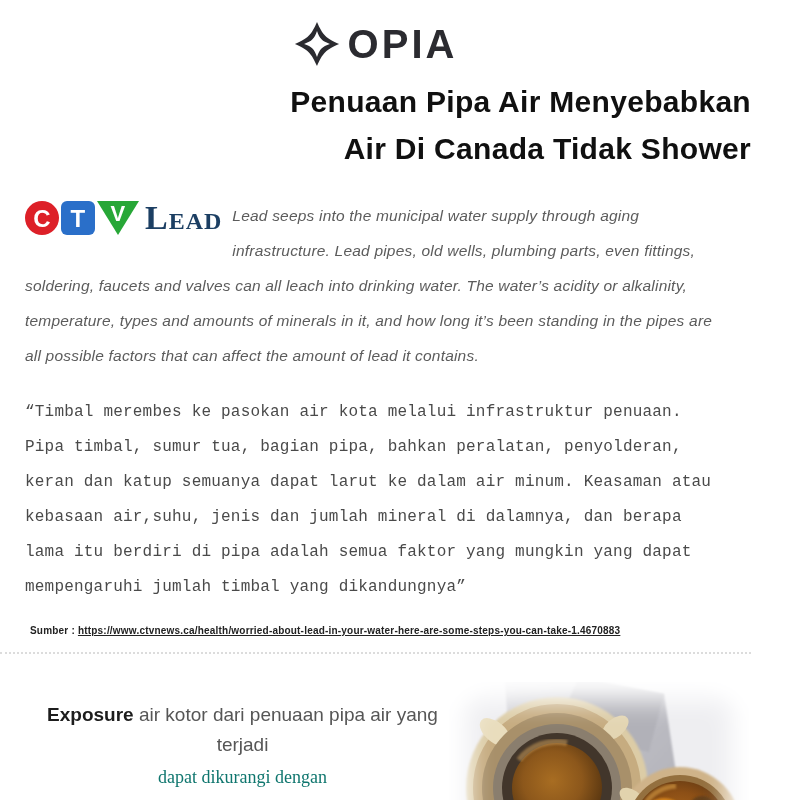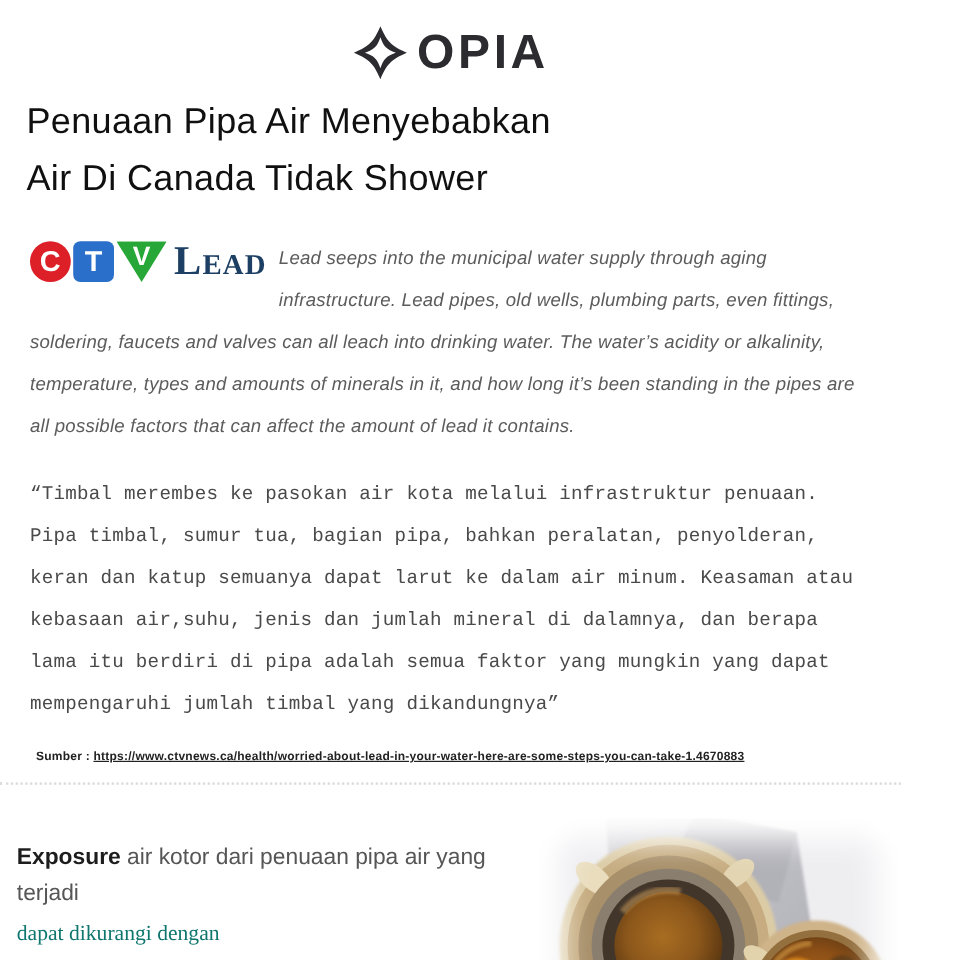--- a/index.html
+++ b/index.html
@@ -5,42 +5,42 @@
   html,body{margin:0;padding:0;background:#ffffff;}
   .page{
     position:relative;width:751px;height:800px;background:#ffffff;overflow:hidden;
     font-family:"Liberation Sans",sans-serif;color:#1a1a1a;
   }
   
   .brand{display:flex;align-items:center;justify-content:center;gap:8px;padding-top:18px;height:52px;}
   .brand svg{width:46px;height:46px;}
   .brand-name{font-size:40px;font-weight:bold;letter-spacing:3px;color:#2b2b30;}
   
-  .headline{margin:8px 0 0 22px;font-size:30px;line-height:47px;font-weight:normal;color:#101010;letter-spacing:.3px;}
+  .headline{margin:8px 0 0 22px;font-size:30px;line-height:47px;font-weight:bold;color:#101010;letter-spacing:.3px;text-align:right;}
   
   .quote-en{margin:26px 25px 0 25px;font-size:15.5px;font-style:italic;color:#5c5c5c;line-height:35px;letter-spacing:.2px;}
   .ctv-logo{float:left;height:36px;margin:2px 10px 0 0;display:flex;align-items:center;font-style:normal;}
   .ctv-c,.ctv-t{width:34px;height:34px;display:flex;align-items:center;justify-content:center;
     color:#fff;font-weight:bold;font-size:24px;font-family:"Liberation Sans",sans-serif;}
   .ctv-c{border-radius:50%;}
   .ctv-t{border-radius:6px;margin-left:2px;}
   .ctv-v{width:42px;height:34px;margin-left:2px;display:flex;align-items:flex-start;justify-content:center;
     clip-path:polygon(0 0,100% 0,50% 100%);color:#fff;font-weight:bold;font-size:22px;line-height:26px;}
   .ctv-news{font-family:"Liberation Serif",serif;font-variant:small-caps;font-size:34px;font-weight:bold;
     letter-spacing:1px;margin-left:6px;line-height:34px;}
   
   .quote-id{margin:22px 25px 0 25px;font-size:16px;color:#4a4a4a;line-height:35px;letter-spacing:.2px;font-family:Liberation Mono, monospace;}
   
   .source{margin:20px 0 0 30px;font-size:10px;font-weight:bold;color:#222;letter-spacing:.2px;}
   .source-url{text-decoration:underline;}
   
   .divider{border:none;border-top:2px dotted #dcdcdc;margin:16px 0 0 0;}
   
   .footer{display:flex;margin-top:28px;align-items:flex-start;}
-  .footer-text{flex:1;padding:18px 6px 0 14px;}
+  .footer-text{flex:1;text-align:center;padding:18px 6px 0 14px;margin-left:28px;}
   .ft-line1{font-size:19px;color:#565656;line-height:30px;}
   .ft-line1 b{color:#1d1d1d;}
   .ft-line2{font-size:18px;color:#0f766e;margin-top:7px;font-family:Liberation Serif, serif;}
   .ft-line3{font-size:22.5px;font-weight:bold;color:#161616;margin-top:10px;letter-spacing:.2px;}
   .ft-line4{font-size:17.5px;color:#6a6a6a;margin-top:12px;}
   .ft-line4 b{color:#1d1d1d;}
   
   .photo{width:300px;height:208px;margin-right:2px;position:relative;}
   .photo svg{display:block;width:100%;height:100%;}
   .photo::after{content:"";position:absolute;inset:0;box-shadow:inset 0 0 26px 18px #ffffff;pointer-events:none;}

